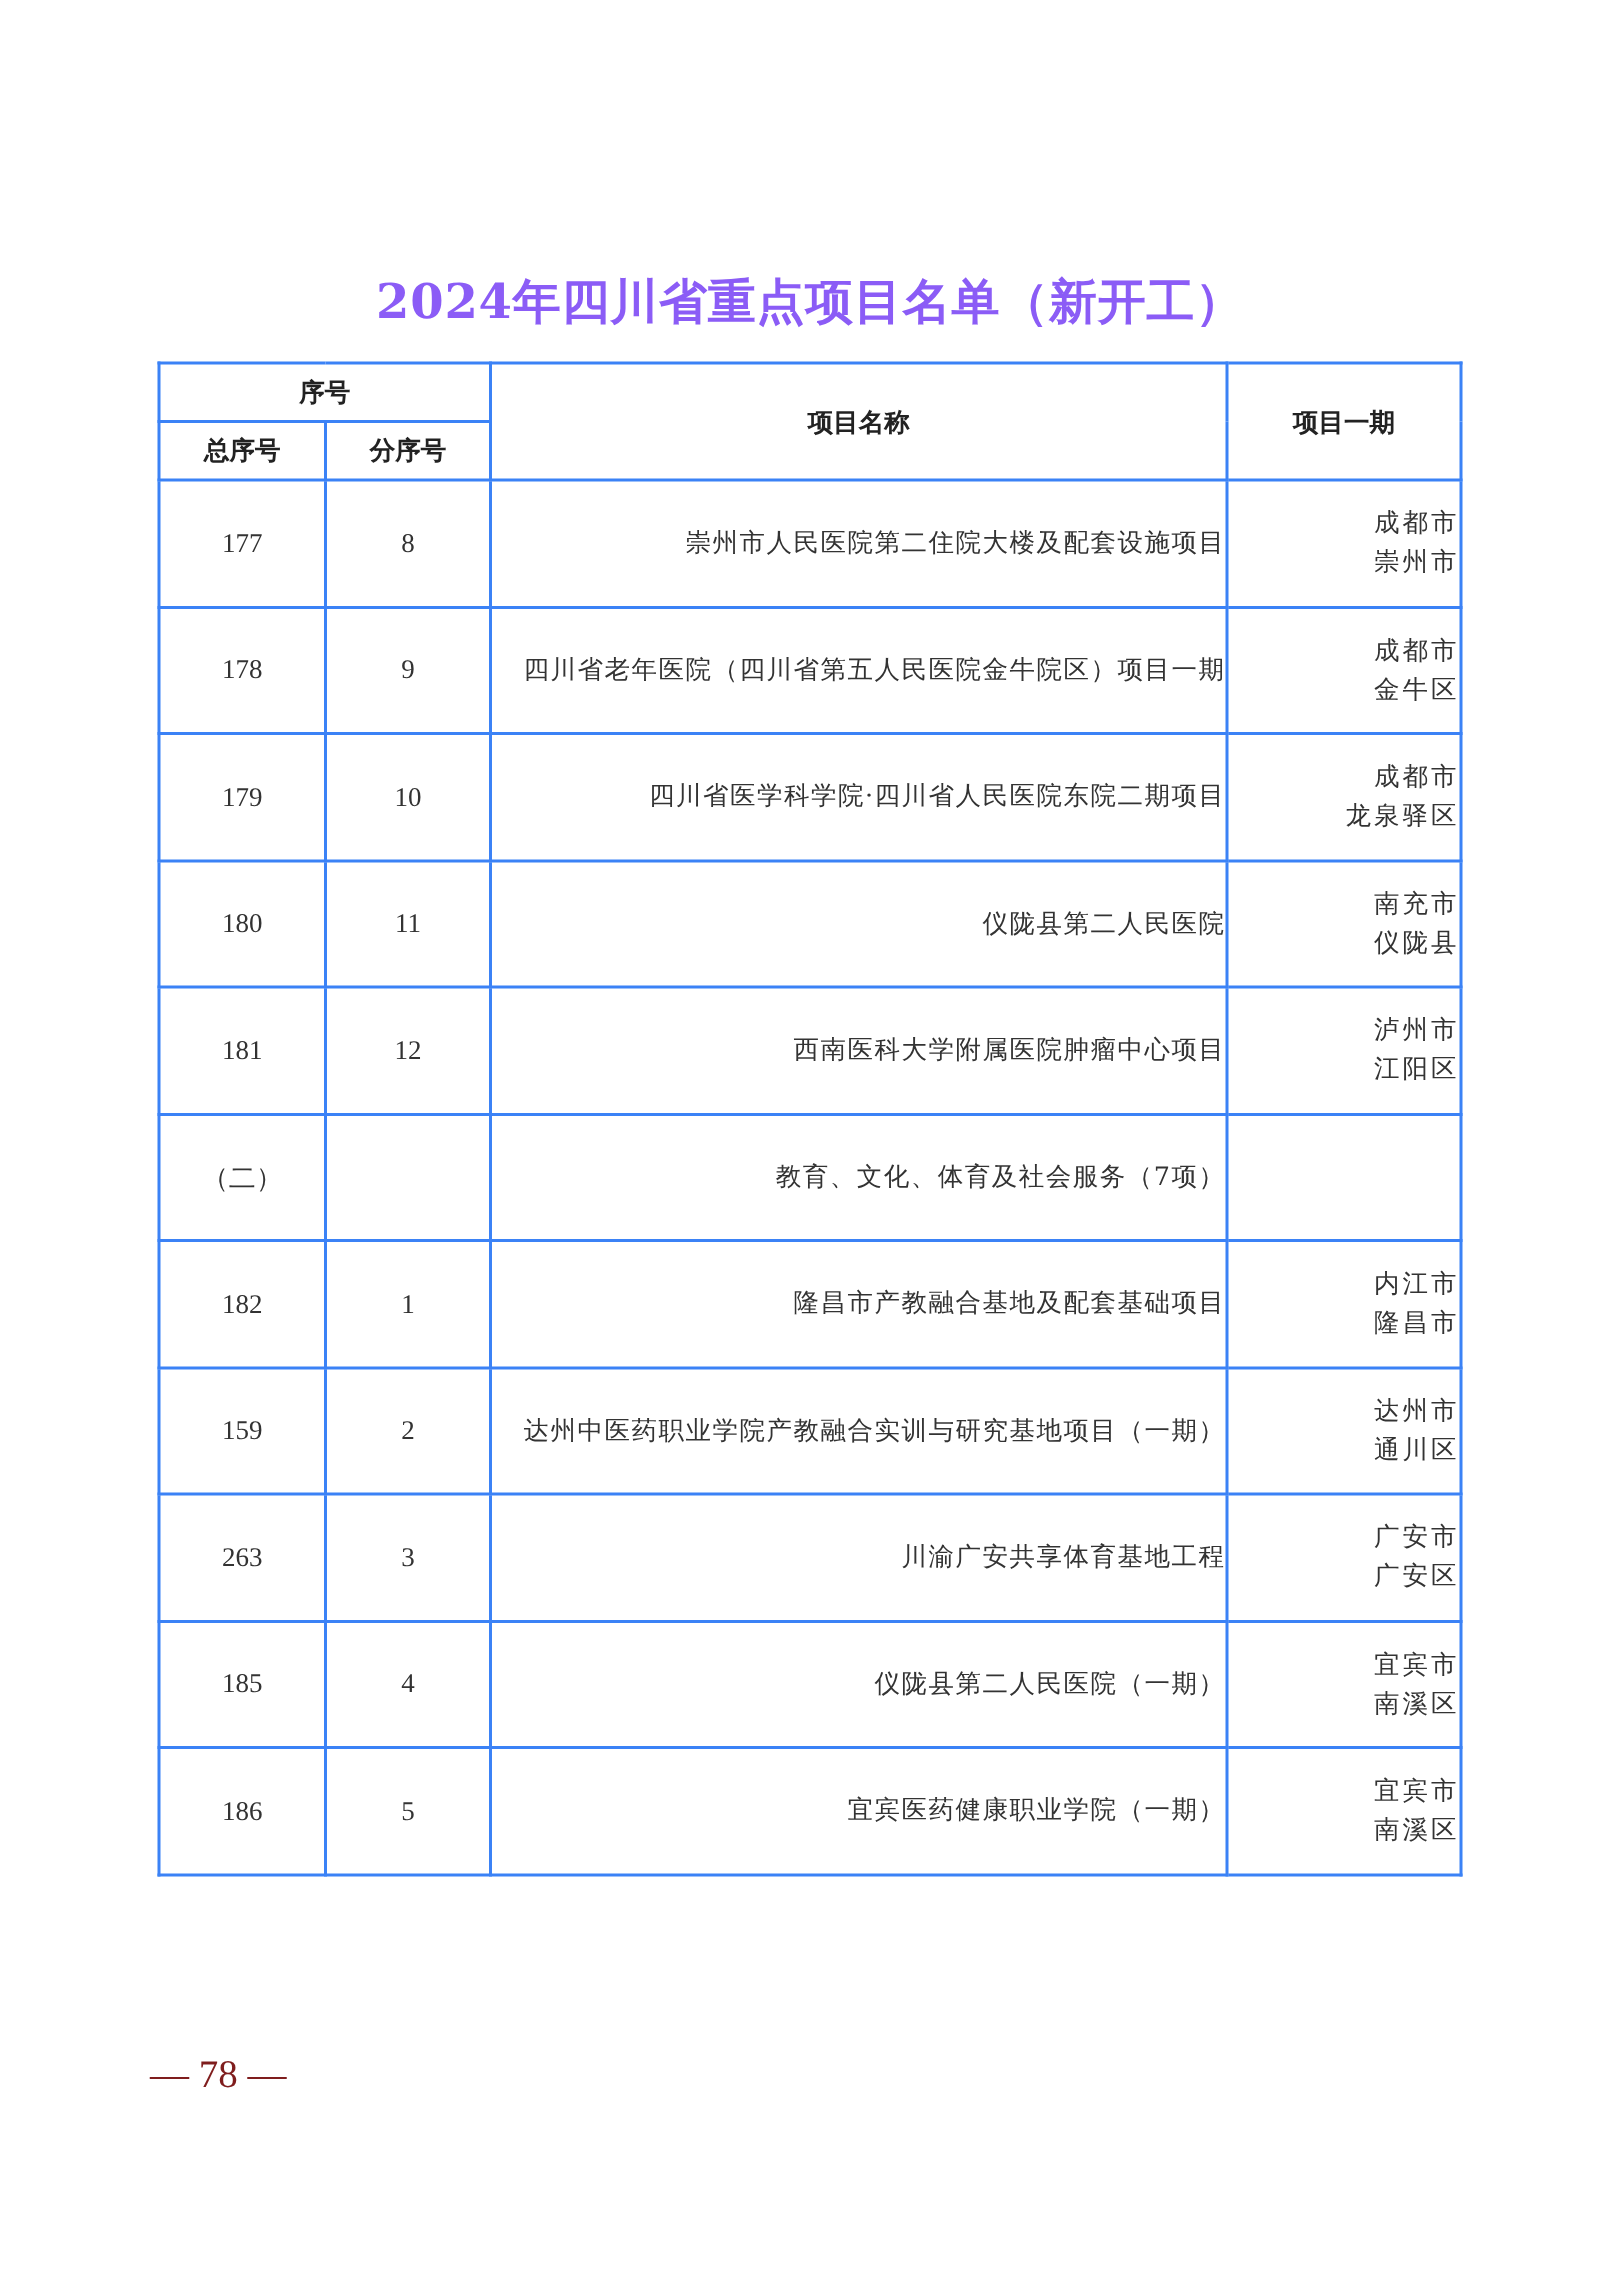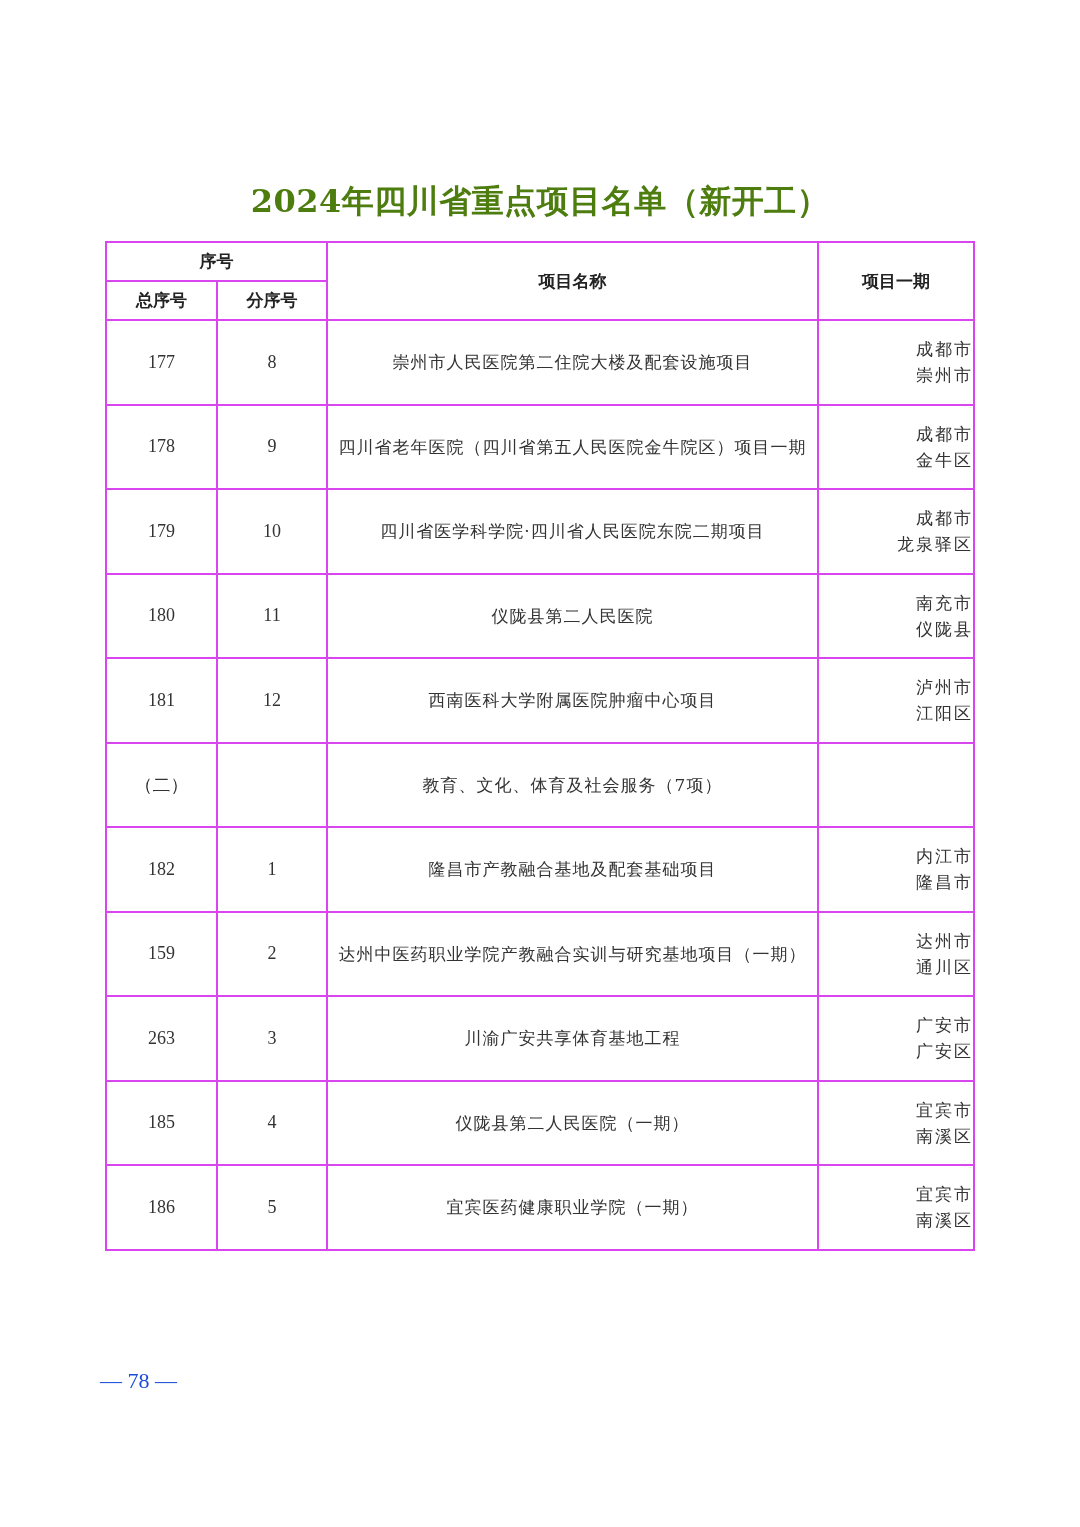--- a/index.html
+++ b/index.html
@@ -1,46 +1,46 @@
 <!DOCTYPE html>
 <html><head>
   <meta charset="utf-8">
   <style>
     html, body { margin: 0; padding: 0; background: #ffffff; }
     body { width: 1080px; height: 1527px; position: relative; overflow: hidden; color: #1a1a1a; }
     .title {
       position: absolute; left: 0; top: 180px; width: 1080px; text-align: center;
       font-family: "DejaVu Serif", "Liberation Serif", serif; font-weight: bold;
-      font-size: 32px; letter-spacing: 0.5px; color: #4d7c0f;
+      font-size: 32px; letter-spacing: 0.5px; color: #8b5cf6;
     }
     table.list {
       position: absolute; left: 105px; top: 241px;
       border-collapse: collapse; table-layout: fixed;
       width: 868px;
     }
     table.list td, table.list th {
-      border: 2px solid #d946ef; padding: 0; 
+      border: 2px solid #3b82f6; padding: 0; 
     }
     th {
       font-family: "DejaVu Sans", "Liberation Sans", sans-serif; font-weight: bold;
       font-size: 17px; text-align: center; color: #222;
     }
     td {
       font-family: "DejaVu Serif", "Liberation Serif", serif; font-size: 17px; color: #333;
     }
     .hdr1 { height: 39px; }
     .hdr2 { height: 39px; }
     tr.data { height: 84.5px; margin-top: 20px; }
     td.num { text-align: center; font-family: "Liberation Serif", "DejaVu Serif", serif; font-size: 18px; }
-    td.name { text-align: center; padding: 0 3px 0 4px; line-height: 26px; letter-spacing: 1px; }
+    td.name { text-align: right; padding: 0 3px 0 4px; line-height: 26px; letter-spacing: 1px; }
     td.loc { text-align: right; line-height: 26px; letter-spacing: 2px; }
     .loc-line { display: block; }
     .page-num {
       position: absolute; left: 100px; top: 1368px;
-      font-family: "Liberation Serif", "DejaVu Serif", serif; font-size: 22px; color: #1d4ed8;
+      font-family: "Liberation Serif", "DejaVu Serif", serif; font-size: 26px; color: #7f1d1d;
     }
   </style>
 </head>
 <body>
 
 <div class="title">2024年四川省重点项目名单（新开工）</div>
 
 <table class="list">
   <colgroup>
     <col style="width:111px">

